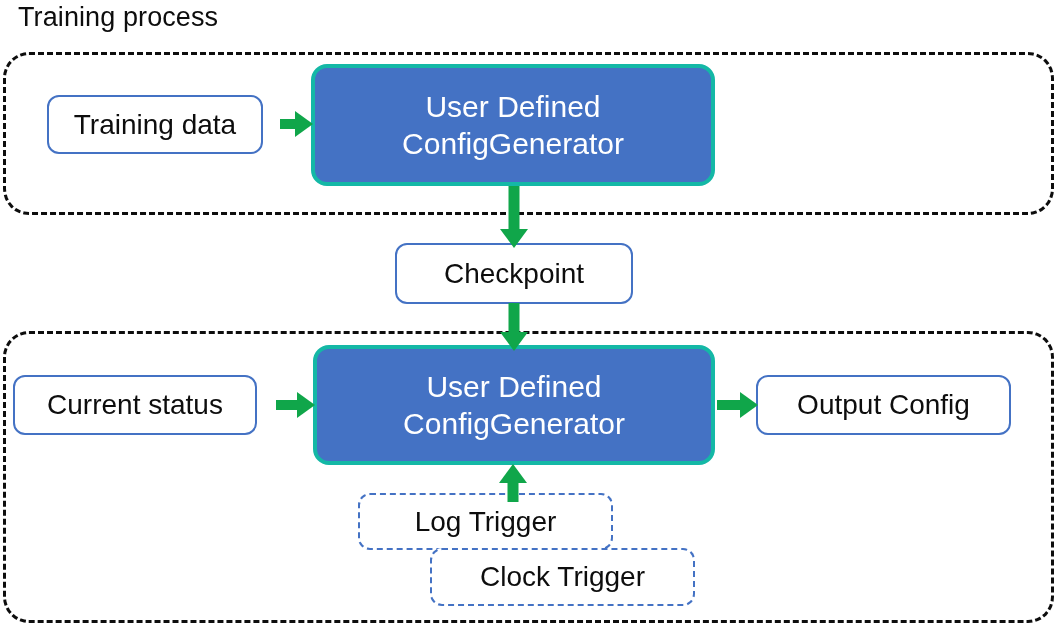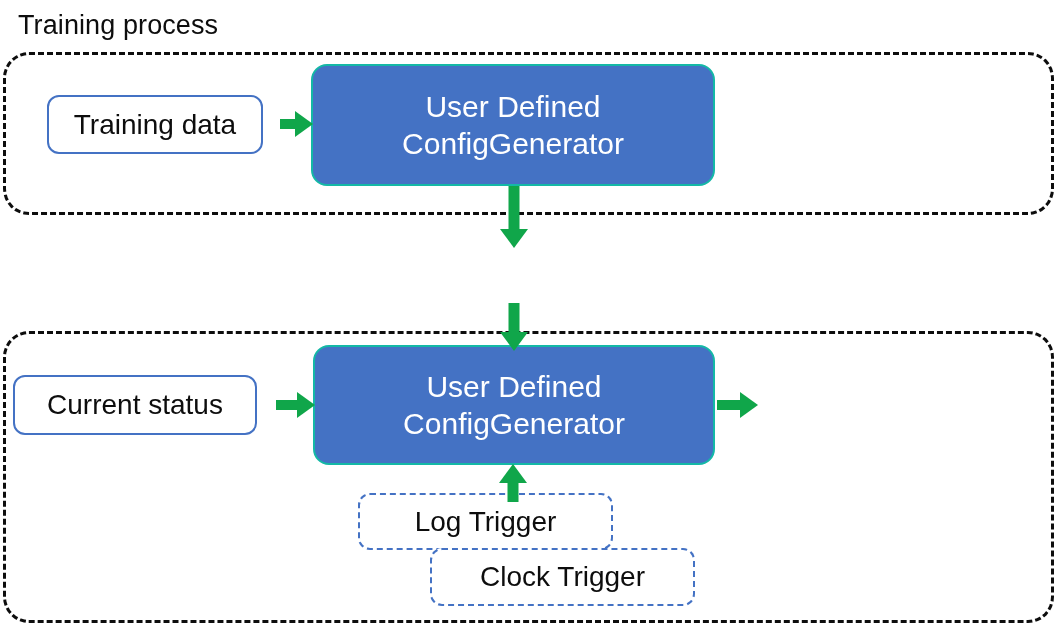--- a/index.html
+++ b/index.html
@@ -22,21 +22,21 @@
 
   
   .section-caption {
     position: absolute;
     color: #0d0d0d;
     font-size: 27px;
     line-height: 33px;
     letter-spacing: 0.1px;
     white-space: nowrap;
   }
-  #caption-training { left: 18px; top: 9px; text-align: center; }
+  #caption-training { left: 18px; top: 1px; text-align: center; }
   #caption-inference { left: 18px; top: 284px; }
 
   
   .group-box {
     position: absolute;
     box-sizing: border-box;
     border: 3px dashed #0d0d0d;
     border-radius: 26px;
     background: transparent;
   }
@@ -79,21 +79,21 @@
     white-space: nowrap;
   }
   #node-log-trigger   { left: 358px; top: 493px; width: 255px; height: 57px; z-index: 3; }
   #node-clock-trigger { left: 430px; top: 548px; width: 265px; height: 58px; z-index: 4; }
 
   
   .node-blue {
     position: absolute;
     box-sizing: border-box;
     background: #4472C4;
-    border: 2px solid #14b8a6;
+    border: 4px solid #14b8a6;
     border-radius: 16px;
     display: flex;
     flex-direction: column;
     align-items: center;
     justify-content: center;
     color: #ffffff;
     font-size: 30px;
     line-height: 37px;
     white-space: nowrap;
     z-index: 5;
@@ -175,20 +175,23 @@
   <div class="node-blue" id="node-generator-training">
     <span class="line">User Defined</span>
     <span class="line">ConfigGenerator</span>
   </div>
 
   <div class="arrow down" id="arrow-gen-to-ckpt">
     <span class="shaft"></span>
     <span class="head"></span>
   </div>
 
+  <div class="node-plain" id="node-checkpoint">
+    <span>Checkpoint</span>
+  </div>
 
   <div class="arrow down" id="arrow-ckpt-to-gen">
     <span class="shaft"></span>
     <span class="head"></span>
   </div>
 
 
   <div class="group-box" id="group-inference"></div>
 
   <div class="node-plain" id="node-current-status">
@@ -203,20 +206,23 @@
   <div class="node-blue" id="node-generator-inference">
     <span class="line">User Defined</span>
     <span class="line">ConfigGenerator</span>
   </div>
 
   <div class="arrow right" id="arrow-gen-to-output">
     <span class="shaft"></span>
     <span class="head"></span>
   </div>
 
+  <div class="node-plain" id="node-output-config">
+    <span>Output Config</span>
+  </div>
 
   <div class="arrow up" id="arrow-trigger-to-gen">
     <span class="shaft"></span>
     <span class="head"></span>
   </div>
 
   <div class="node-dashed" id="node-log-trigger">
     <span>Log Trigger</span>
   </div>
 

